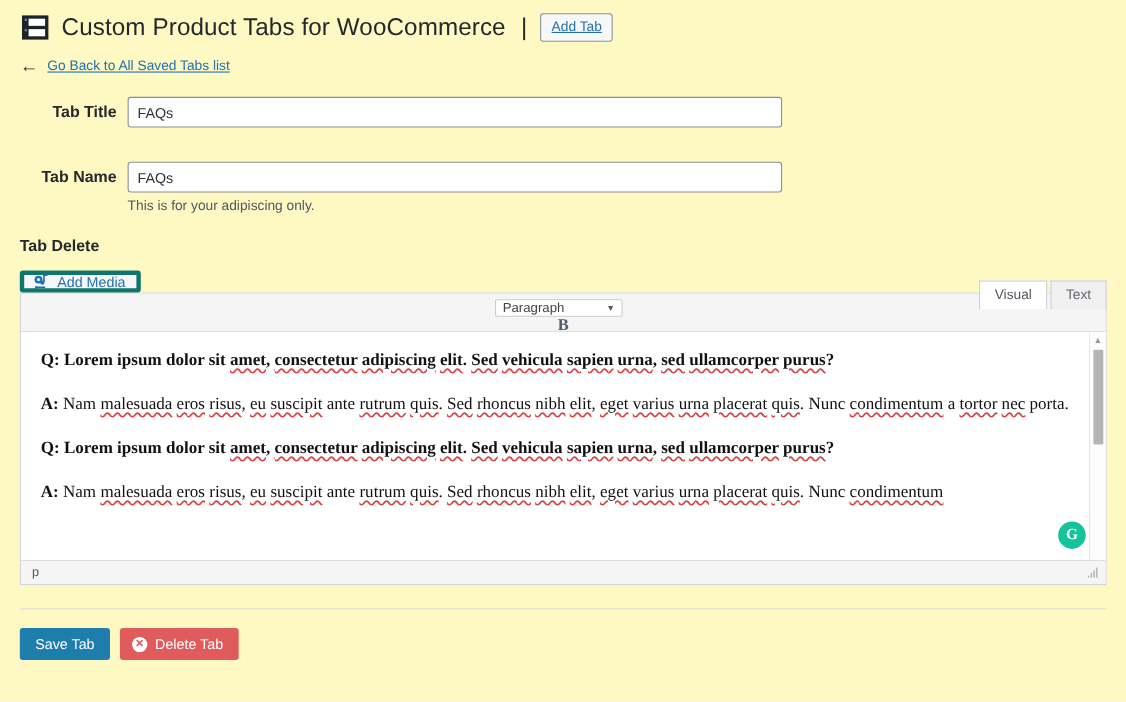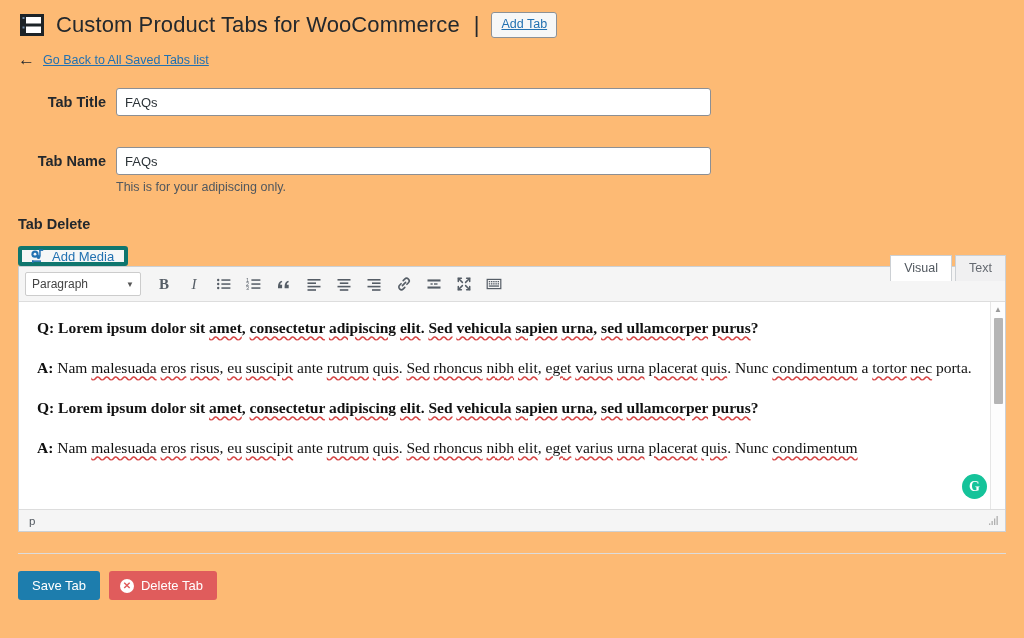--- a/index.html
+++ b/index.html
@@ -3,21 +3,21 @@
 <meta charset="utf-8">
 <style>
   * { box-sizing: border-box; }
   html, body {
     margin: 0; padding: 0;
     width: 1024px; height: 638px;
     background: #f1f1f1;
     font-family: "Liberation Sans", sans-serif;
     overflow: hidden;
   }
-  .page { position: relative; width: 1024px; height: 638px; background: #fdba74; }
+  .page { position: relative; width: 1024px; height: 638px; background: #fef9c3; }
 
   
   .header-row {
     display: flex; align-items: center;
     padding: 11px 0 0 18px;
     gap: 10px;
   }
   .tabs-icon { width: 28px; height: 28px; flex: 0 0 28px; position: relative; }
   .page-title {
     font-size: 22px; font-weight: 400; color: #23282d;
@@ -83,21 +83,21 @@
     font-size: 12.5px; padding: 5px 13px 6px; cursor: pointer;
     border-radius: 0;
   }
   .vt-tab.active { background: #fff; color: #50575e; }
   .vt-tab + .vt-tab { margin-left: 3px; }
 
   .editor-box { border: 1px solid #ccd0d4; background: #fff; margin-top: 0; }
   .editor-toolbar {
     display: flex; align-items: center; gap: 0;
     background: #f5f5f5; border-bottom: 1px solid #ddd;
-    padding: 5px 6px; height: 35px;
+    padding: 5px 6px; height: 35px; flex-direction: column;
   }
   .format-select {
     display: flex; align-items: center; justify-content: space-between;
     width: 116px; height: 24px; padding: 0 6px;
     background: #fff; border: 1px solid #ccc; border-radius: 2px;
     font-size: 12px; color: #444; cursor: pointer; margin-right: 8px;
   }
   .caret { font-size: 8px; color: #555; }
   .tb-btn {
     width: 30px; height: 26px; display: flex; align-items: center; justify-content: center;

